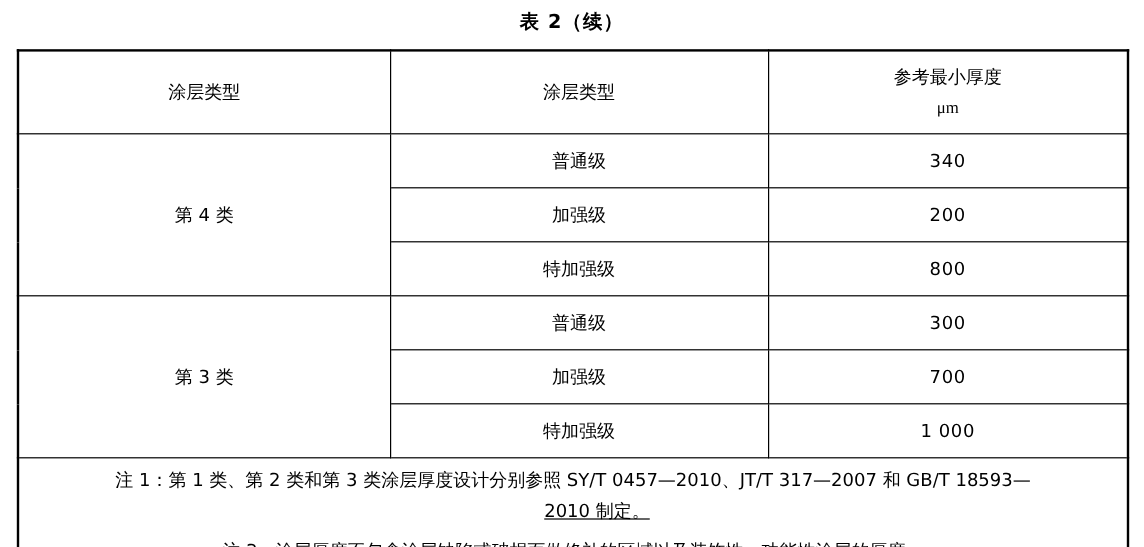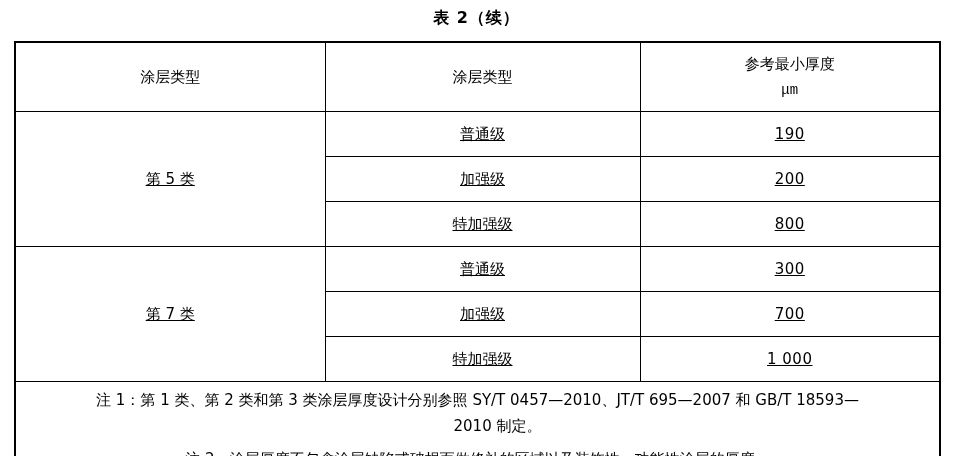--- a/index.html
+++ b/index.html
@@ -48,28 +48,27 @@
   }
   .col-a { width: 310px; }
   .col-b { width: 315px; }
   .col-c { width: 300px; }
 
   .hdr-cell {
     height: 58px;
     line-height: 1.5;
   }
   .hdr-unit {
-    font-family: Liberation Mono, monospace;
+    font-family: Liberation Serif, serif;
     font-size: 14px;
     display: block;
     margin-top: 4px;
   }
   .row-cell {
     height: 34px;
-    text-decoration: underline;
   }
   .type-cell {
     font-size: 15px;
   }
   .value-cell {
     font-family: "Liberation Serif", "DejaVu Serif", serif;
     font-size: 16px;
     letter-spacing: 0.5px;
   }
   td.notes {
@@ -81,20 +80,21 @@
     border-top: 1px solid #000;
   }
   .note-line {
     display: block;
     white-space: pre-wrap;
   }
   .note-indent {
     display: block;
     padding-left: 40px;
     white-space: pre-wrap;
+    text-decoration: underline;
   }
   .note-gap {
     height: 6px;
   }
 </style>
 </head>
 <body>
 
 <div class="page">
 
@@ -111,50 +111,50 @@
         <tr>
           <td class="hdr-cell">涂层类型</td>
           <td class="hdr-cell">涂层类型</td>
           <td class="hdr-cell">
             <span>参考最小厚度</span>
             <span class="hdr-unit">μm</span>
           </td>
         </tr>
 
         <tr>
-          <td class="row-cell type-cell" rowspan="3">第 5 类</td>
+          <td class="row-cell type-cell" rowspan="3">第 4 类</td>
           <td class="row-cell">普通级</td>
-          <td class="row-cell value-cell">190</td>
+          <td class="row-cell value-cell">340</td>
         </tr>
         <tr>
           <td class="row-cell">加强级</td>
           <td class="row-cell value-cell">200</td>
         </tr>
         <tr>
           <td class="row-cell">特加强级</td>
           <td class="row-cell value-cell">800</td>
         </tr>
 
         <tr>
-          <td class="row-cell type-cell" rowspan="3">第 7 类</td>
+          <td class="row-cell type-cell" rowspan="3">第 3 类</td>
           <td class="row-cell">普通级</td>
           <td class="row-cell value-cell">300</td>
         </tr>
         <tr>
           <td class="row-cell">加强级</td>
           <td class="row-cell value-cell">700</td>
         </tr>
         <tr>
           <td class="row-cell">特加强级</td>
           <td class="row-cell value-cell">1 000</td>
         </tr>
 
         <tr>
           <td class="notes" colspan="3">
-            <span class="note-line">注 1：第 1 类、第 2 类和第 3 类涂层厚度设计分别参照 SY/T 0457—2010、JT/T 695—2007 和 GB/T 18593—</span>
+            <span class="note-line">注 1：第 1 类、第 2 类和第 3 类涂层厚度设计分别参照 SY/T 0457—2010、JT/T 317—2007 和 GB/T 18593—</span>
             <span class="note-indent">2010 制定。</span>
             <div class="note-gap"></div>
             <span class="note-line">注 2：涂层厚度不包含涂层缺陷或破损而做修补的区域以及装饰性、功能性涂层的厚度。</span>
           </td>
         </tr>
       </tbody>
     </table>
   </div>
 
 </div>

